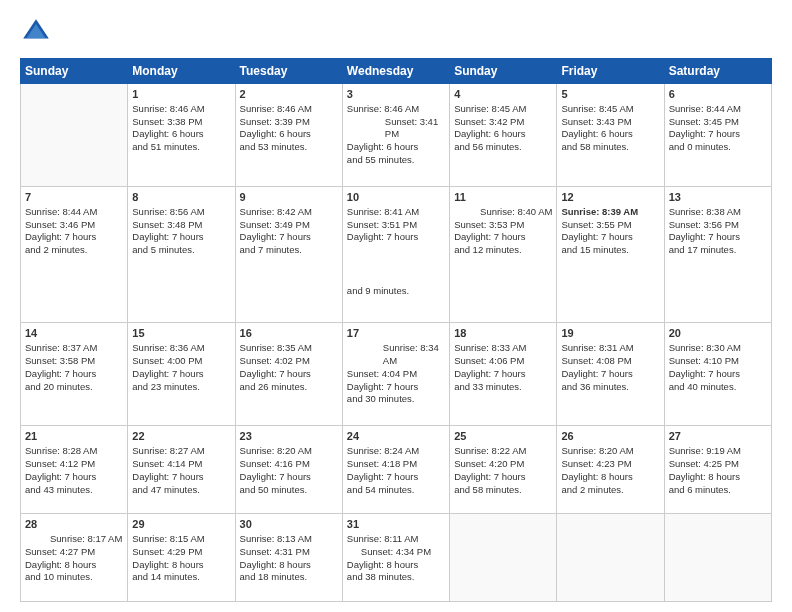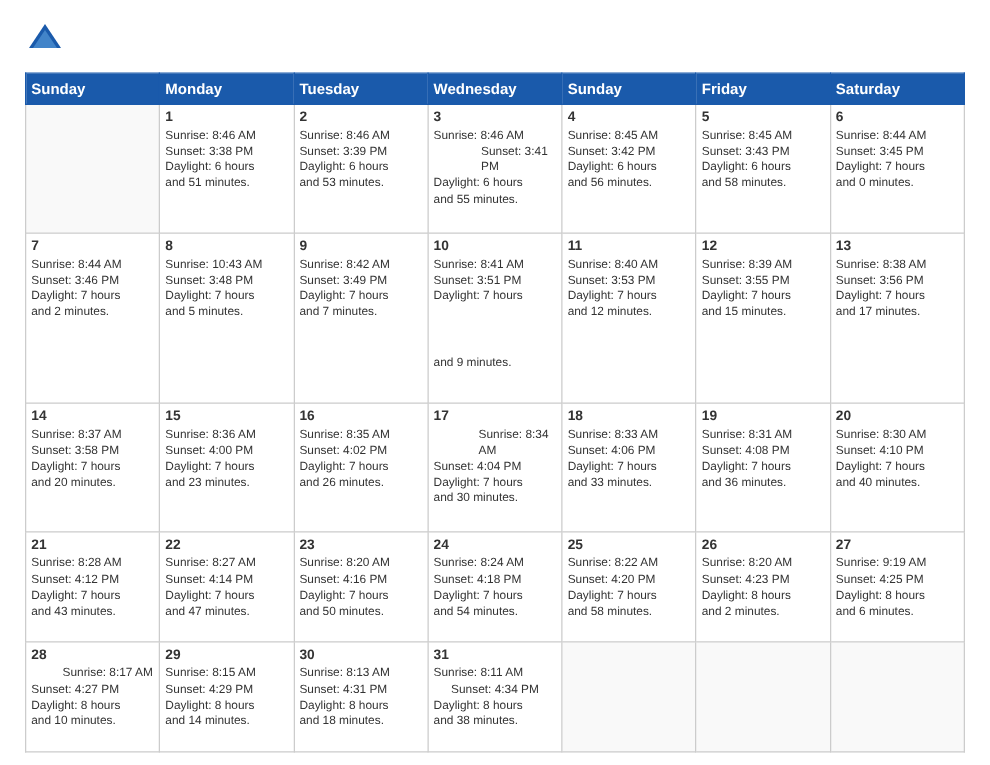--- a/index.html
+++ b/index.html
@@ -170,49 +170,49 @@
         <tr>
           <td>
             <span class="day-number">7</span>
             <span style="display: block;">Sunrise: 8:44 AM</span>
             <span style="display: block;">Sunset: 3:46 PM</span>
             <span style="display: block;">Daylight: 7 hours</span>
             <span style="display: block;">and 2 minutes.</span>
           </td>
           <td>
             <span class="day-number">8</span>
-            <span style="display: block;">Sunrise: 10:43 AM</span>
+            <span style="display: block;">Sunrise: 8:56 AM</span>
             <span style="display: block;">Sunset: 3:48 PM</span>
             <span style="display: block;">Daylight: 7 hours</span>
             <span style="display: block;">and 5 minutes.</span>
           </td>
           <td>
             <span class="day-number">9</span>
             <span style="display: block;">Sunrise: 8:42 AM</span>
             <span style="display: block;">Sunset: 3:49 PM</span>
             <span style="display: block;">Daylight: 7 hours</span>
             <span style="display: block;">and 7 minutes.</span>
           </td>
           <td>
             <span class="day-number">10</span>
             <span style="display: block;">Sunrise: 8:41 AM</span>
             <span style="display: block;">Sunset: 3:51 PM</span>
             <span style="display: block;">Daylight: 7 hours</span>
             <span style="display: block; margin-top: 41px;">and 9 minutes.</span>
           </td>
           <td>
             <span class="day-number">11</span>
-            <span style="display: block;">Sunrise: 8:40 AM</span>
+            <span style="display: block; text-align: right;">Sunrise: 8:40 AM</span>
             <span style="display: block;">Sunset: 3:53 PM</span>
             <span style="display: block;">Daylight: 7 hours</span>
             <span style="display: block;">and 12 minutes.</span>
           </td>
           <td>
             <span class="day-number">12</span>
-            <span style="display: block;">Sunrise: 8:39 AM</span>
+            <span style="display: block; font-weight: bold;">Sunrise: 8:39 AM</span>
             <span style="display: block;">Sunset: 3:55 PM</span>
             <span style="display: block;">Daylight: 7 hours</span>
             <span style="display: block;">and 15 minutes.</span>
           </td>
           <td>
             <span class="day-number">13</span>
             <span style="display: block;">Sunrise: 8:38 AM</span>
             <span style="display: block;">Sunset: 3:56 PM</span>
             <span style="display: block;">Daylight: 7 hours</span>
             <span style="display: block;">and 17 minutes.</span>

